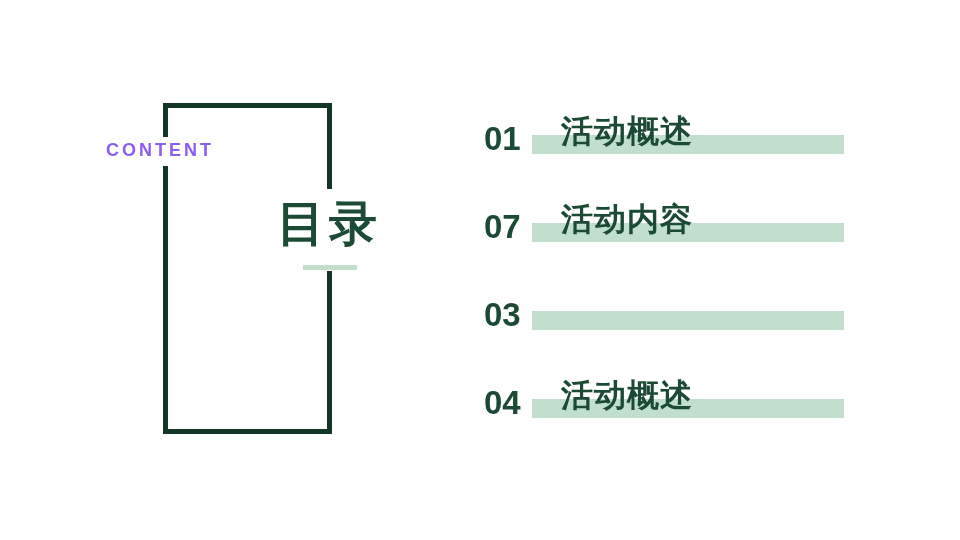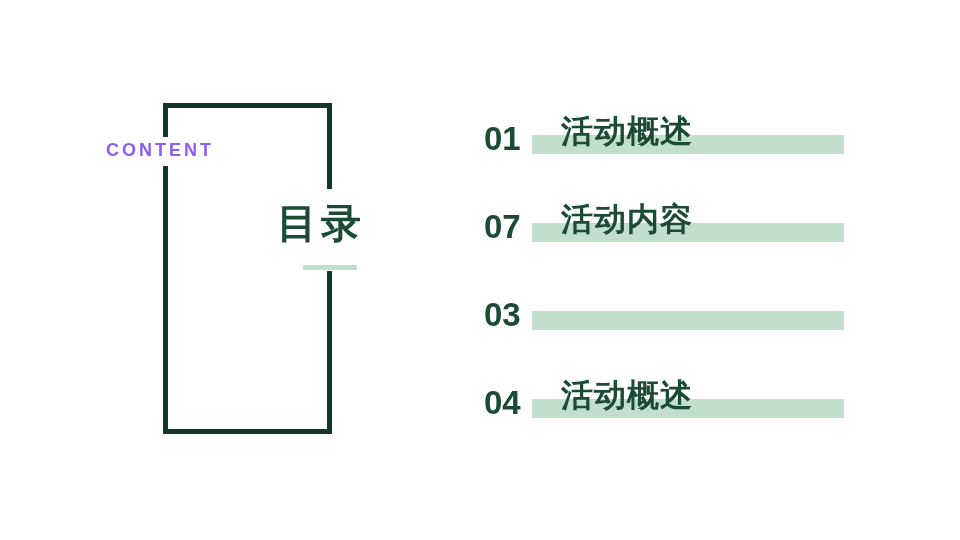--- a/index.html
+++ b/index.html
@@ -7,21 +7,21 @@
          font-family:"DejaVu Sans", sans-serif; }
   .frame-top { position:absolute; left:163px; top:103px; width:169px; height:5px; background:#123726; border-radius:2px; }
   .frame-bottom { position:absolute; left:163px; top:429px; width:169px; height:5px; background:#123726; border-radius:2px; }
   .frame-left-a { position:absolute; left:163px; top:103px; width:5px; height:34px; background:#123726; }
   .frame-left-b { position:absolute; left:163px; top:166px; width:5px; height:268px; background:#123726; }
   .frame-right-a { position:absolute; left:327px; top:103px; width:5px; height:86px; background:#123726; }
   .frame-right-b { position:absolute; left:327px; top:271px; width:5px; height:163px; background:#123726; }
   .content-label { position:absolute; left:106px; top:140px; font-family:"Liberation Sans", sans-serif;
          font-weight:bold; font-size:18px; letter-spacing:3px; color:#8b5cf6; line-height:20px; }
   .title { position:absolute; left:277px; top:193px; font-family:"DejaVu Serif", serif; font-weight:bold;
-         font-size:40px; color:#1b4a35; line-height:60px; letter-spacing:4px; }
+         font-size:48px; color:#1b4a35; line-height:60px; letter-spacing:4px; }
   .title-underline { position:absolute; left:303px; top:265px; width:54px; height:5px; background:#c2dfcd; }
   .item { position:absolute; left:440px; width:370px; height:40px;margin-left:44px; }
   .item .num { position:absolute; left:0; top:4px; font-family:"Liberation Sans", sans-serif; font-weight:bold;
          font-size:33px; color:#1b4a35; line-height:36px; }
   .item .bar { position:absolute; left:48px; top:18px; width:312px; height:19px; background:#c2dfcd; }
   .item .label { position:absolute; left:77px; top:-6px; font-family:"DejaVu Serif", serif; font-weight:bold;
          font-size:32px; color:#1b4a35; line-height:40px; letter-spacing:1px; }
 </style>
 </head>
 <body>

